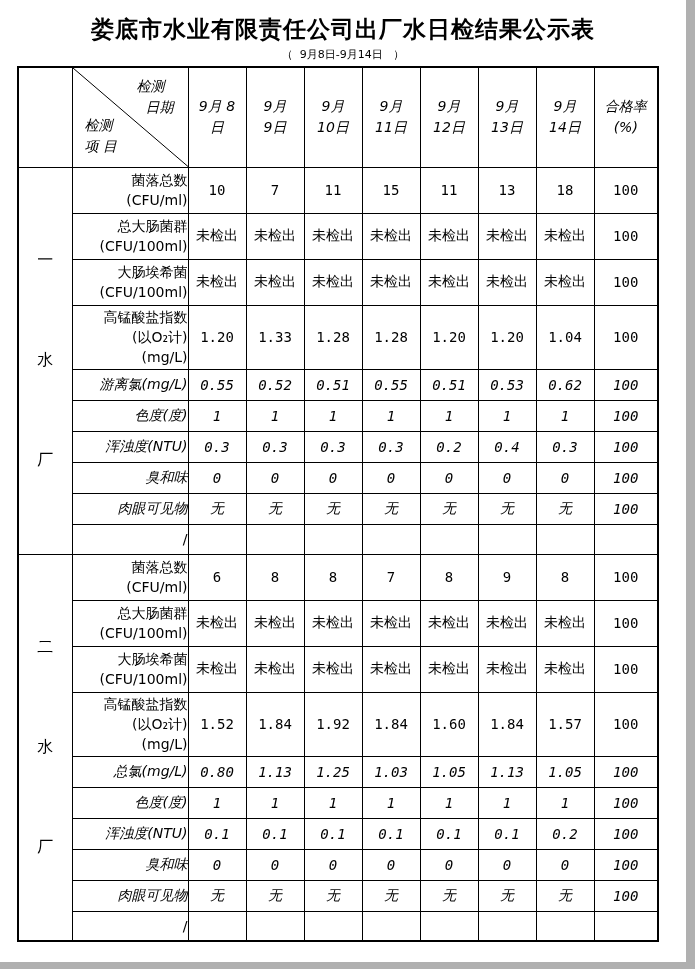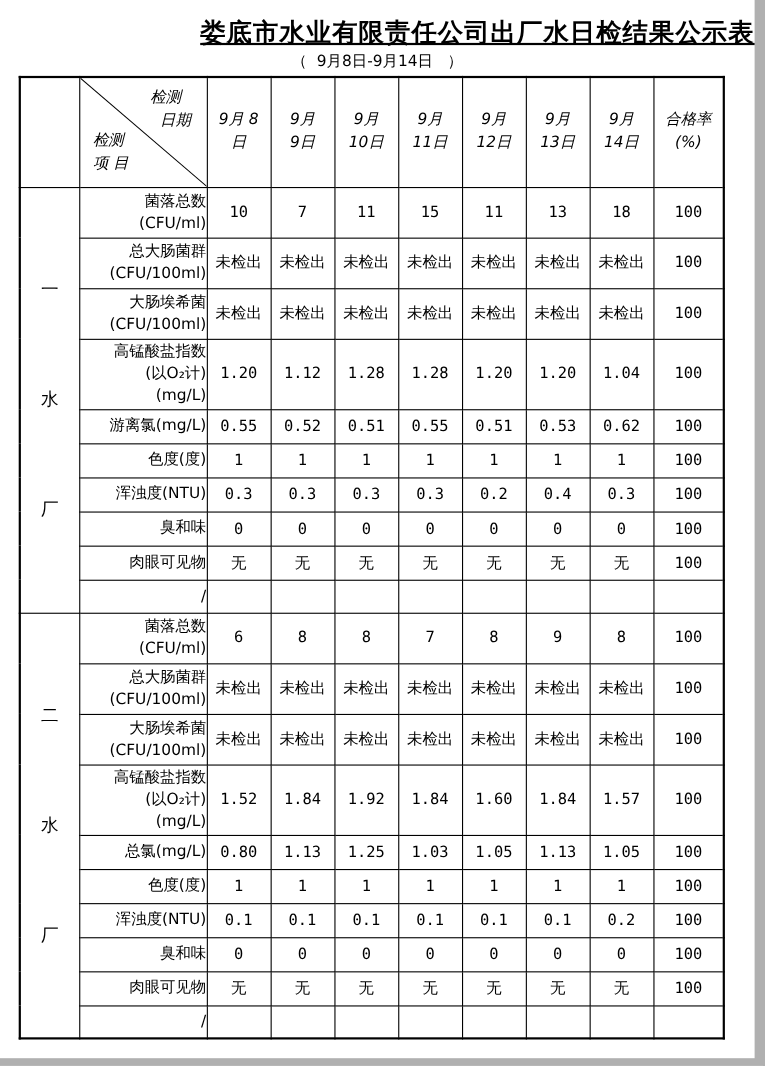--- a/index.html
+++ b/index.html
@@ -11,48 +11,47 @@
     position:relative;
     overflow:hidden;
   }
   .page {
     position:absolute; left:0; top:0;
     width:686px; height:962px;
     background:#ffffff;
   }
   .title {
     margin:14px 0 2px 0;
-    text-align:right;
+    text-align:center;
     font-size:23px;
     font-weight:bold;
     letter-spacing:1px;
-    text-decoration:underline;
   }
   .subtitle {
     text-align:center;
-    font-size:14px;
+    font-size:11px;
     margin:0 0 4px 0;
     white-space:pre;
   }
   table {
     border-collapse:collapse;
     table-layout:fixed;
     margin-left:17px;
     border:2px solid #000;
   }
   td {
     border:1px solid #000;
     text-align:center;
     vertical-align:middle;
     padding:0;
     font-size:14px;
     overflow:hidden;
   }
   tr.header-row { height:100px; }
-  tr.r1 { height:31px; }
+  tr.r1 { height:31px;font-style:italic; }
   tr.r2 { height:46px; }
   tr.r3 { height:64px; }
   tr.r-slash { height:30px; }
   td.dateh { white-space:pre-line; line-height:1.5;font-style:italic; }
   td.item  { white-space:pre-line; line-height:1.45; font-size:14px;text-align:right; }
   td.val   { font-family:"DejaVu Sans Mono","DejaVu Sans",monospace; font-size:14px; }
   td.plant { vertical-align:middle; }
   .plant-inner {
     display:flex; flex-direction:column;
     justify-content:space-evenly; align-items:center;
@@ -161,21 +160,21 @@
           <td class="val">未检出</td>
           <td class="val">未检出</td>
           <td class="val">未检出</td>
           <td class="val">100</td>
         </tr>
         <tr class="r3">
           <td class="item">高锰酸盐指数
 (以O₂计)
 (mg/L)</td>
           <td class="val">1.20</td>
-          <td class="val">1.12</td>
+          <td class="val">1.33</td>
           <td class="val">1.28</td>
           <td class="val">1.28</td>
           <td class="val">1.20</td>
           <td class="val">1.20</td>
           <td class="val">1.04</td>
           <td class="val">100</td>
         </tr>
         <tr class="r1">
           <td class="item">游离氯(mg/L)</td>
           <td class="val">0.55</td>

